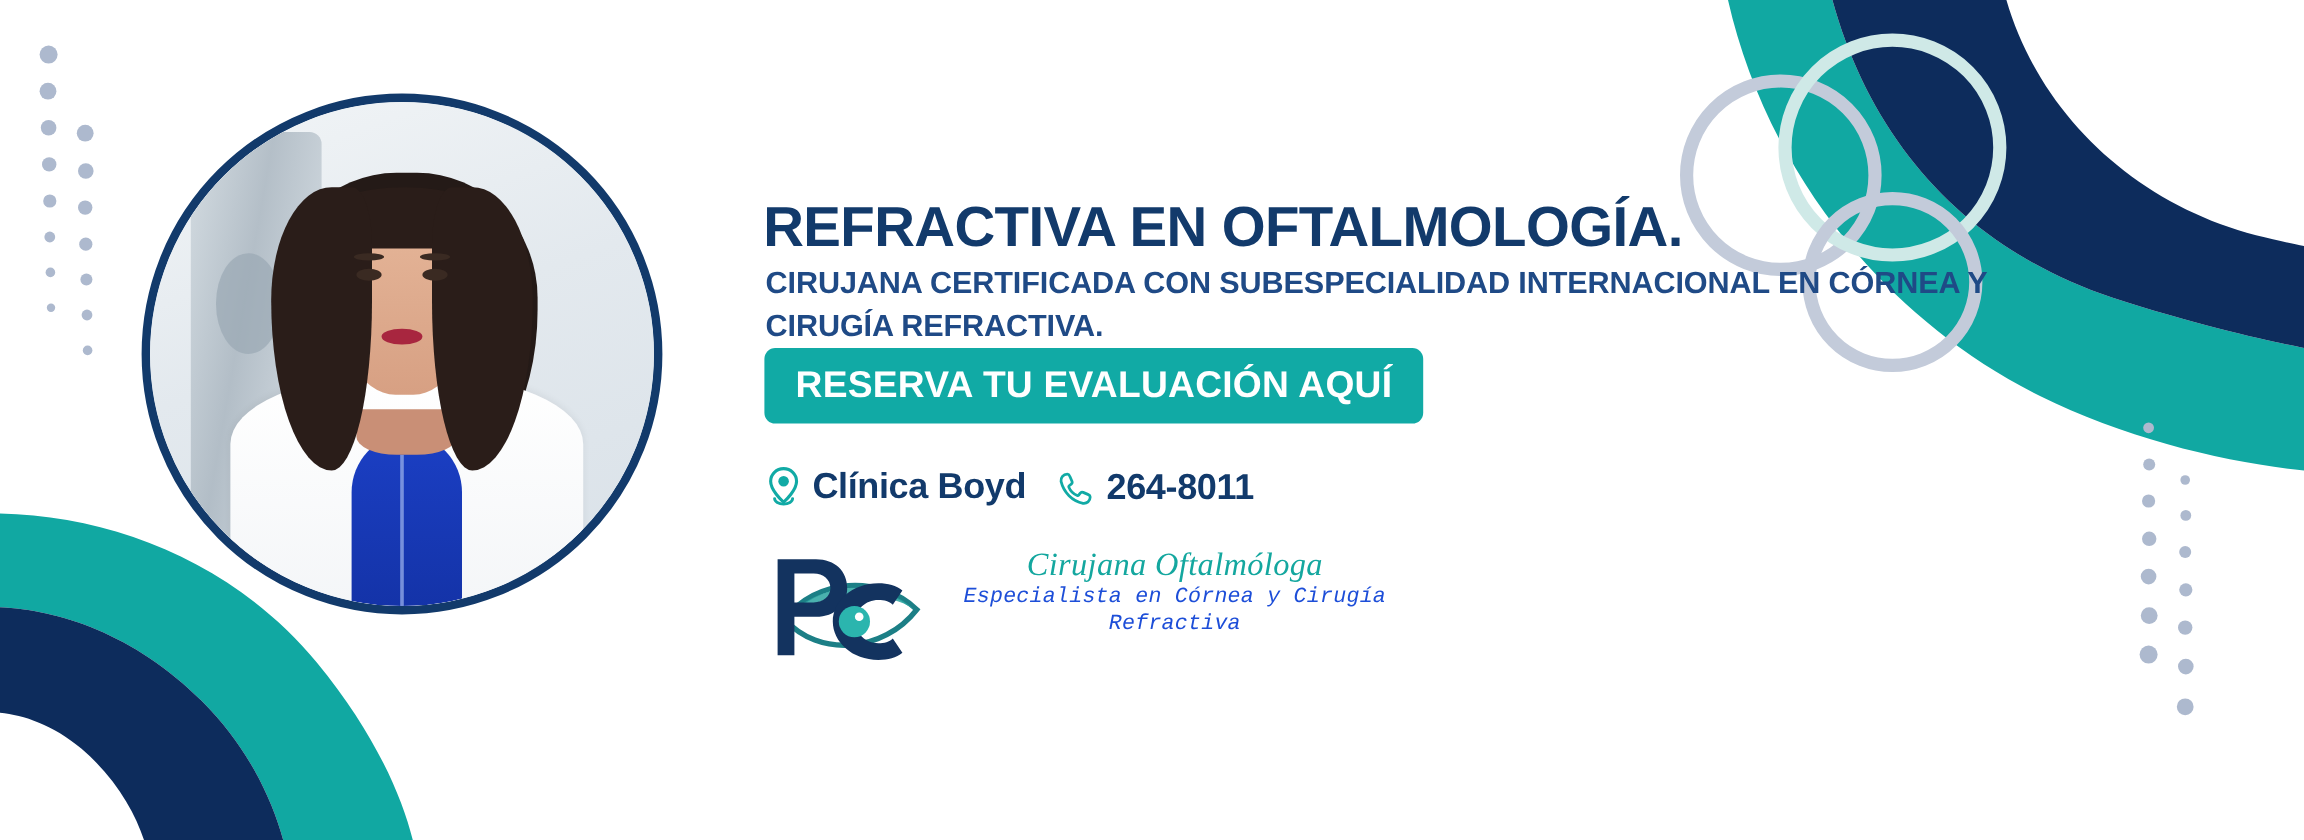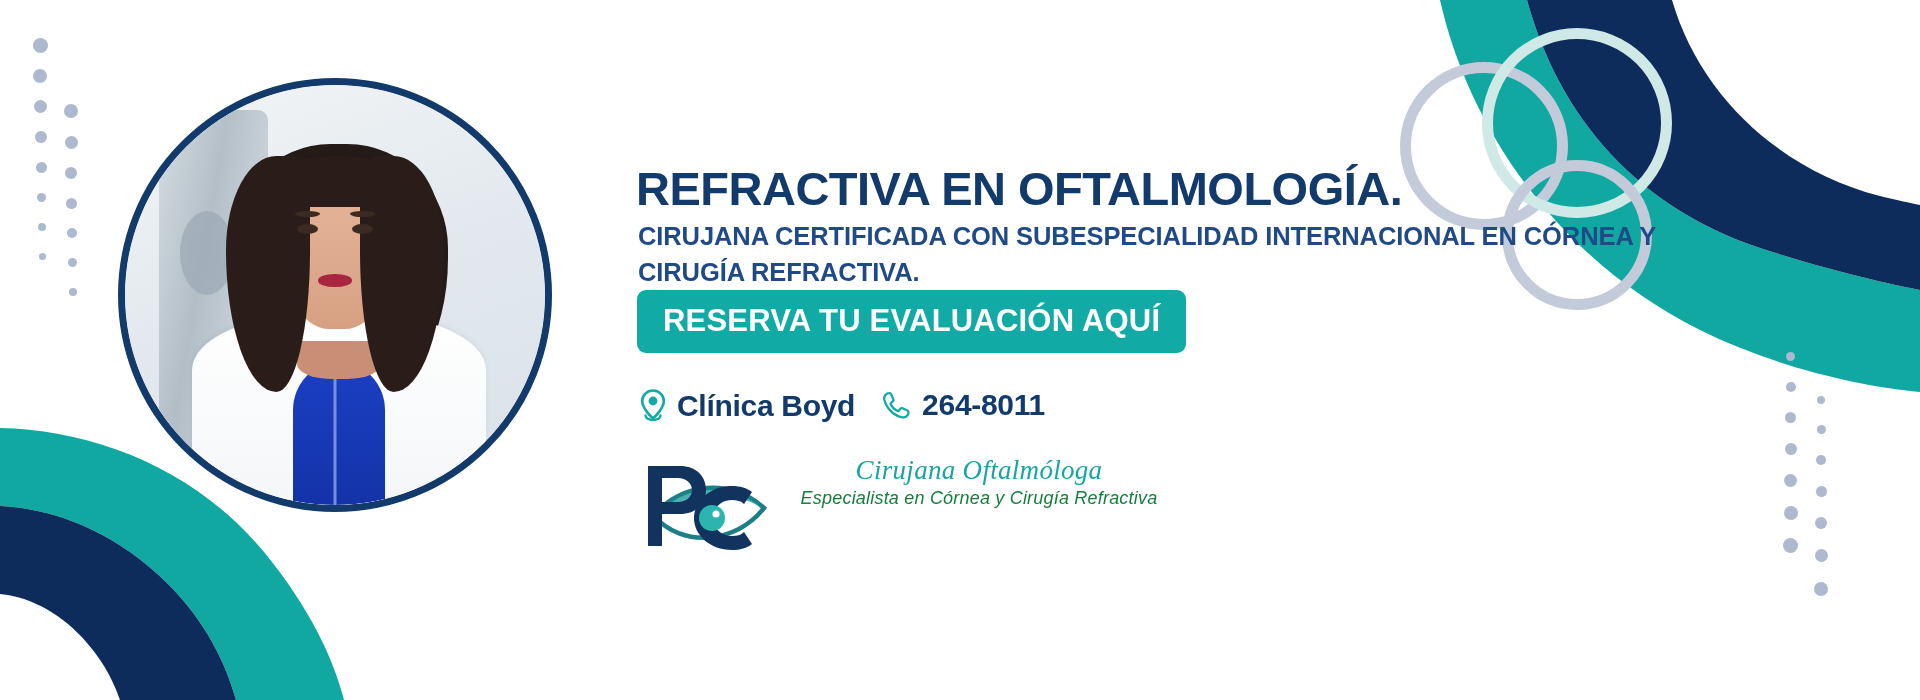--- a/index.html
+++ b/index.html
@@ -100,21 +100,21 @@
     background:#11aaa5;color:#ffffff;
     border:none;border-radius:9px;
     padding:13px 26px 14px 26px;
     font-family:"Liberation Sans", sans-serif;
     font-size:31px;font-weight:bold;letter-spacing:.2px;
     cursor:pointer;white-space:nowrap;
   }
 
   #contact-row{
     position:absolute;left:2px;top:388px;
-    display:flex;align-items:flex-start;gap:26px;
+    display:flex;align-items:flex-end;gap:26px;
     white-space:nowrap;
   }
   .contact-item{display:flex;align-items:center;gap:9px;}
   .contact-text{
     font-size:30px;font-weight:bold;color:#123a6b;letter-spacing:-.3px;
   }
   .c-icon{display:block;}
 
   
   #logo-block{position:absolute;left:0px;top:452px;width:560px;height:120px;}
@@ -124,22 +124,22 @@
     font-family:"DejaVu Serif", serif;
     font-style:italic;font-size:41px;color:#123a6b;
     line-height:1.02;letter-spacing:.5px;
   }
   #logo-role{
     font-family:Liberation Serif, serif;
     font-style:italic;font-size:27px;color:#14a79f;
     line-height:1.15;margin-top:1px;letter-spacing:.3px;
   }
   #logo-spec{
-    font-family:Liberation Sans, sans-serif;
-    font-style:italic;font-size:18px;color:#15803d;
+    font-family:Liberation Mono, monospace;
+    font-style:italic;font-size:18px;color:#1d4ed8;
     line-height:1.2;margin-top:2px;letter-spacing:.2px;
   }
 </style>
 </head>
 <body>
 
 <div id="banner">
 
   <svg id="deco-svg" viewBox="0 0 1920 700" preserveAspectRatio="none" aria-hidden="true">
 

